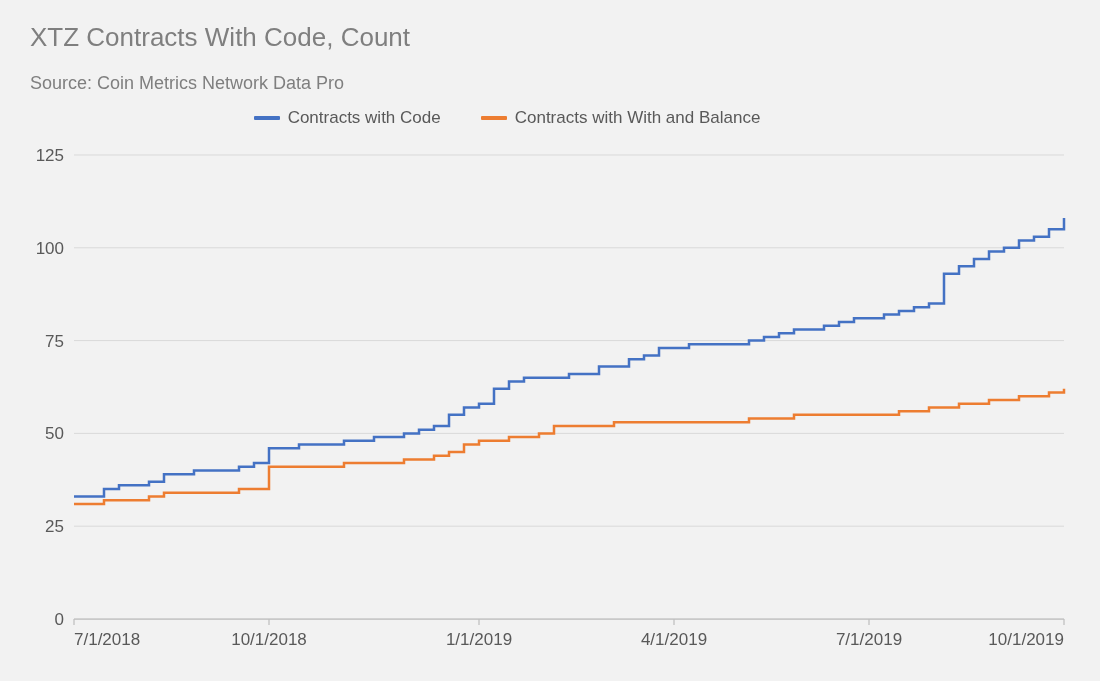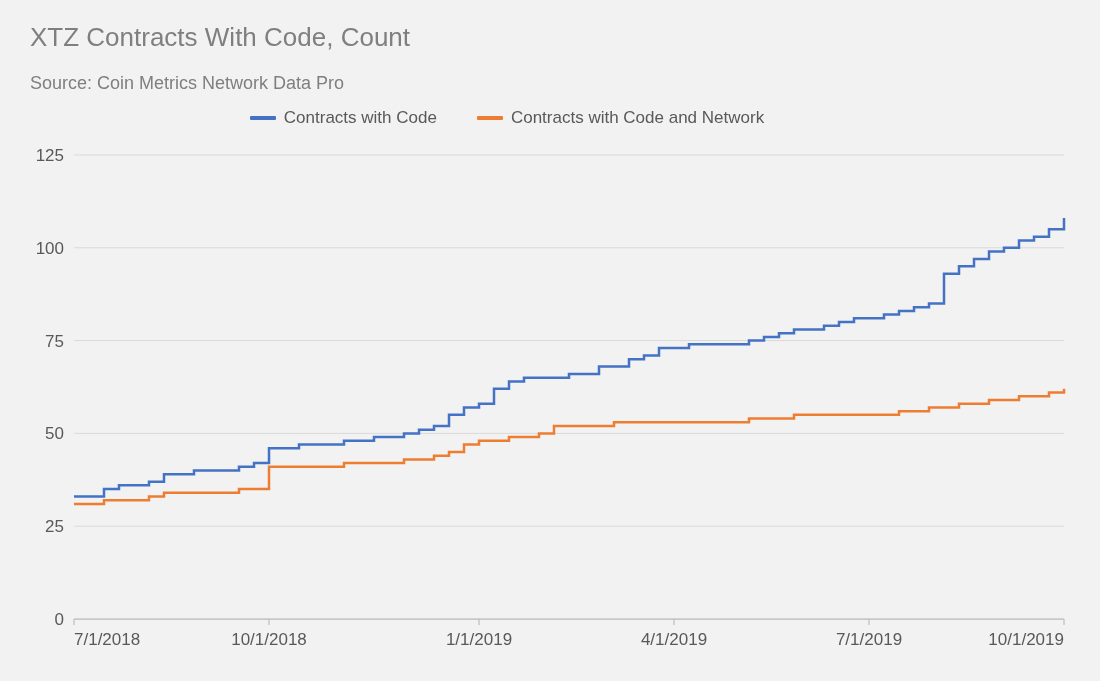--- a/index.html
+++ b/index.html
@@ -89,21 +89,21 @@
   <div class="title">XTZ Contracts With Code, Count</div>
   <div class="subtitle">Source: Coin Metrics Network Data Pro</div>
 
   <div class="legend">
     <div class="legend-item">
       <span class="legend-swatch" style="background:#4472c4"></span>
       <span>Contracts with Code</span>
     </div>
     <div class="legend-item">
       <span class="legend-swatch" style="background:#ed7d31"></span>
-      <span>Contracts with Code and Network</span>
+      <span>Contracts with With and Balance</span>
     </div>
   </div>
 
   <div class="plot">
     <svg id="chart-svg" width="1040" height="506" viewBox="0 0 1040 506">
         <line x1="44" x2="1034" y1="474" y2="474" class="grid-line"></line>
         <text x="34" y="480" text-anchor="end" class="axis-label">0</text>
         <line x1="44" x2="1034" y1="381.2" y2="381.2" class="grid-line"></line>
         <text x="34" y="387.2" text-anchor="end" class="axis-label">25</text>
         <line x1="44" x2="1034" y1="288.4" y2="288.4" class="grid-line"></line>

